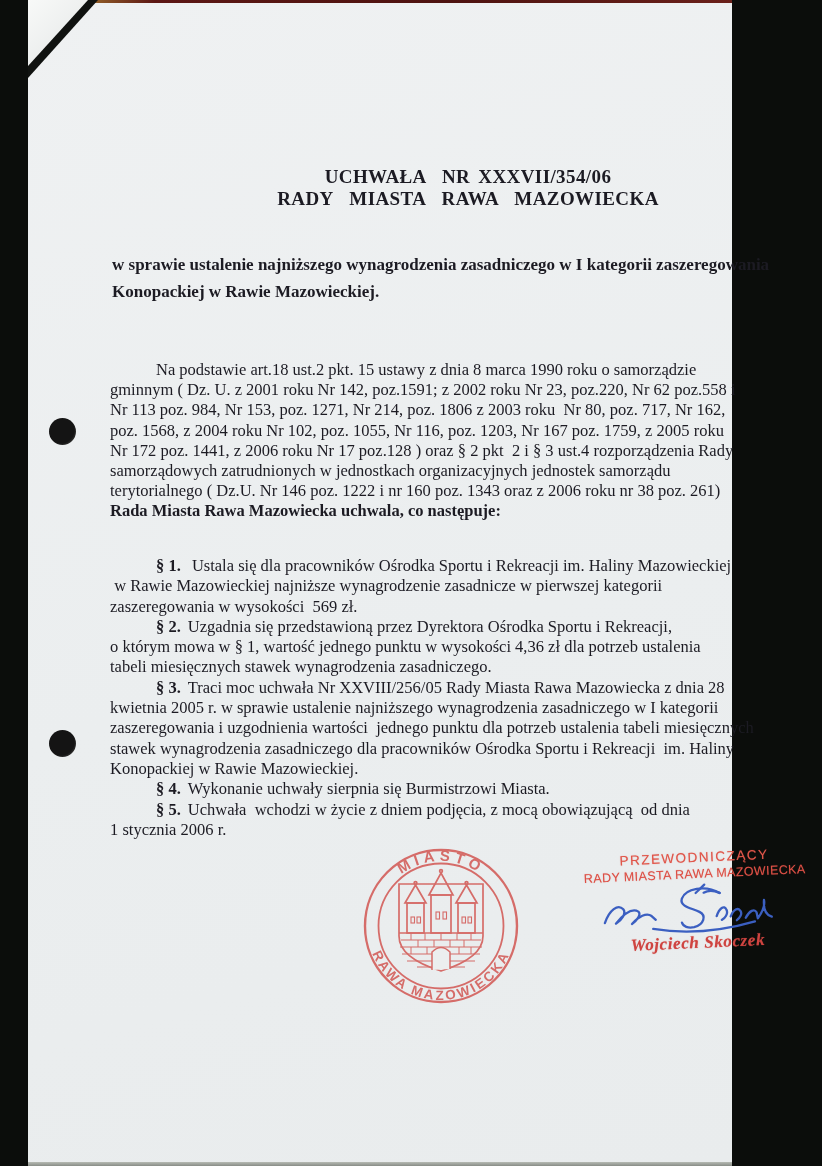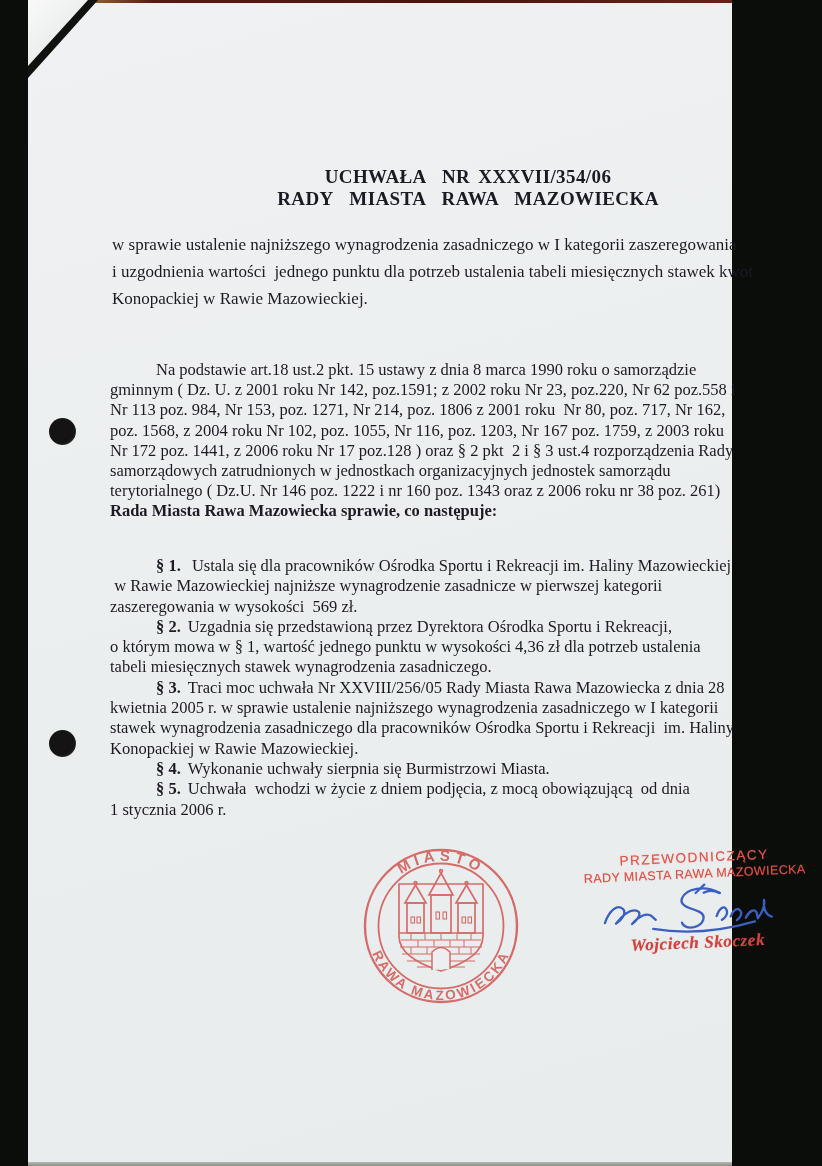--- a/index.html
+++ b/index.html
@@ -27,22 +27,22 @@
     background:radial-gradient(circle at 45% 45%, #141414 62%, #3a3a38 78%, rgba(120,120,115,.35) 90%, transparent 100%); }
   .hole-1 { left:21px; top:418px; }
   .hole-2 { left:21px; top:730px; }
 
   .doc-text { color:#1c1b23; }
   .line { white-space:pre; }
 
   .title-block { position:absolute; left:120px; top:166px; width:640px;
     text-align:center; font-weight:bold; font-size:19px; line-height:21.5px;
     letter-spacing:.4px; word-spacing:3px; }
-  .subject-block { position:absolute; left:84px; top:232px; width:700px;
-    font-weight:normal; font-size:17px; line-height:26.8px; }
+  .subject-block { position:absolute; left:84px; top:252px; width:700px;
+    font-weight:bold; font-size:17px; line-height:26.8px; }
   .preamble-block { position:absolute; left:82px; top:360px; width:706px;
     font-size:16.5px; line-height:20.2px; }
   .sections-block { position:absolute; left:82px; top:556px; width:706px;
     font-size:16.5px; line-height:20.3px; }
   .indent { padding-left:46px; }
   .bold { font-weight:bold; }
   .sect-marker { font-weight:bold; margin-right:7px; }
 
   .seal { position:absolute; left:327px; top:840px; width:172px; height:172px; opacity:.92; }
   .seal text { font-family:"Liberation Sans","DejaVu Sans",sans-serif; font-weight:bold; }
@@ -72,46 +72,46 @@
   <div class="punch-hole hole-1"></div>
   <div class="punch-hole hole-2"></div>
 
   <div class="title-block doc-text">
     <div class="line">UCHWAŁA  NR XXXVII/354/06</div>
     <div class="line">RADY  MIASTA  RAWA  MAZOWIECKA</div>
   </div>
 
   <div class="subject-block doc-text">
     <div class="line">w sprawie ustalenie najniższego wynagrodzenia zasadniczego w I kategorii zaszeregowania</div>
-    <div class="line">i uzgodnienia wartości  jednego punktu dla potrzeb ustalenia tabeli miesięcznych stawek kwot</div>
     <div class="line">Konopackiej w Rawie Mazowieckiej.</div>
   </div>
 
   <div class="preamble-block doc-text">
     <div class="line indent">Na podstawie art.18 ust.2 pkt. 15 ustawy z dnia 8 marca 1990 roku o samorządzie</div>
     <div class="line">gminnym ( Dz. U. z 2001 roku Nr 142, poz.1591; z 2002 roku Nr 23, poz.220, Nr 62 poz.558 i</div>
-    <div class="line">Nr 113 poz. 984, Nr 153, poz. 1271, Nr 214, poz. 1806 z 2001 roku  Nr 80, poz. 717, Nr 162,</div>
-    <div class="line">poz. 1568, z 2004 roku Nr 102, poz. 1055, Nr 116, poz. 1203, Nr 167 poz. 1759, z 2003 roku</div>
+    <div class="line">Nr 113 poz. 984, Nr 153, poz. 1271, Nr 214, poz. 1806 z 2003 roku  Nr 80, poz. 717, Nr 162,</div>
+    <div class="line">poz. 1568, z 2004 roku Nr 102, poz. 1055, Nr 116, poz. 1203, Nr 167 poz. 1759, z 2005 roku</div>
     <div class="line">Nr 172 poz. 1441, z 2006 roku Nr 17 poz.128 ) oraz § 2 pkt  2 i § 3 ust.4 rozporządzenia Rady</div>
     <div class="line">samorządowych zatrudnionych w jednostkach organizacyjnych jednostek samorządu</div>
     <div class="line">terytorialnego ( Dz.U. Nr 146 poz. 1222 i nr 160 poz. 1343 oraz z 2006 roku nr 38 poz. 261)</div>
-    <div class="line bold">Rada Miasta Rawa Mazowiecka sprawie, co następuje:</div>
+    <div class="line bold">Rada Miasta Rawa Mazowiecka uchwala, co następuje:</div>
   </div>
 
   <div class="sections-block doc-text">
     <div class="line indent"><span class="sect-marker">§ 1.</span><span> Ustala się dla pracowników Ośrodka Sportu i Rekreacji im. Haliny Mazowieckiej</span></div>
     <div class="line"> w Rawie Mazowieckiej najniższe wynagrodzenie zasadnicze w pierwszej kategorii</div>
     <div class="line">zaszeregowania w wysokości  569 zł.</div>
 
     <div class="line indent"><span class="sect-marker">§ 2.</span><span>Uzgadnia się przedstawioną przez Dyrektora Ośrodka Sportu i Rekreacji,</span></div>
     <div class="line">o którym mowa w § 1, wartość jednego punktu w wysokości 4,36 zł dla potrzeb ustalenia</div>
     <div class="line">tabeli miesięcznych stawek wynagrodzenia zasadniczego.</div>
 
     <div class="line indent"><span class="sect-marker">§ 3.</span><span>Traci moc uchwała Nr XXVIII/256/05 Rady Miasta Rawa Mazowiecka z dnia 28</span></div>
     <div class="line">kwietnia 2005 r. w sprawie ustalenie najniższego wynagrodzenia zasadniczego w I kategorii</div>
+    <div class="line">zaszeregowania i uzgodnienia wartości  jednego punktu dla potrzeb ustalenia tabeli miesięcznych</div>
     <div class="line">stawek wynagrodzenia zasadniczego dla pracowników Ośrodka Sportu i Rekreacji  im. Haliny</div>
     <div class="line">Konopackiej w Rawie Mazowieckiej.</div>
 
     <div class="line indent"><span class="sect-marker">§ 4.</span><span>Wykonanie uchwały sierpnia się Burmistrzowi Miasta.</span></div>
 
     <div class="line indent"><span class="sect-marker">§ 5.</span><span>Uchwała  wchodzi w życie z dniem podjęcia, z mocą obowiązującą  od dnia</span></div>
     <div class="line">1 stycznia 2006 r.</div>
   </div>
 
   <svg class="seal" viewBox="0 0 172 172">

